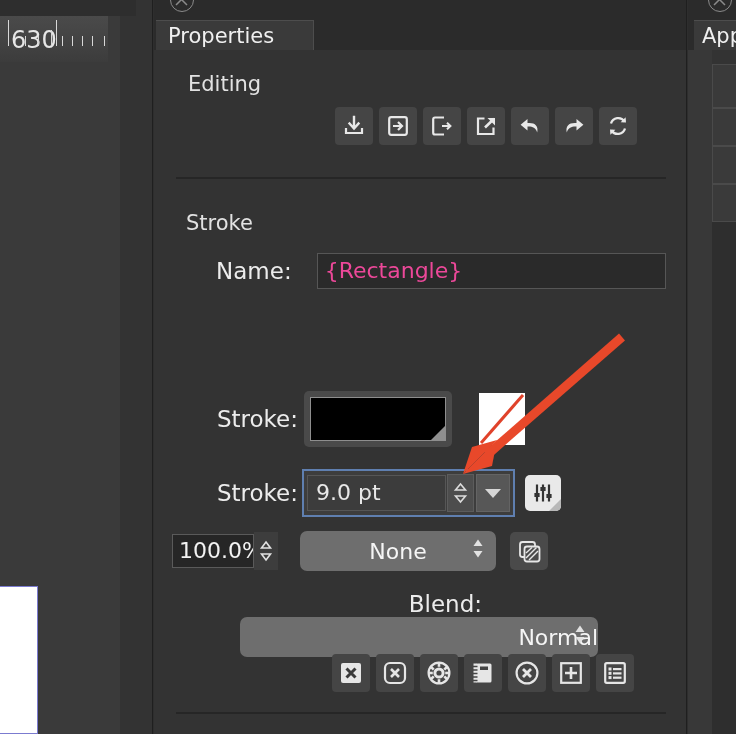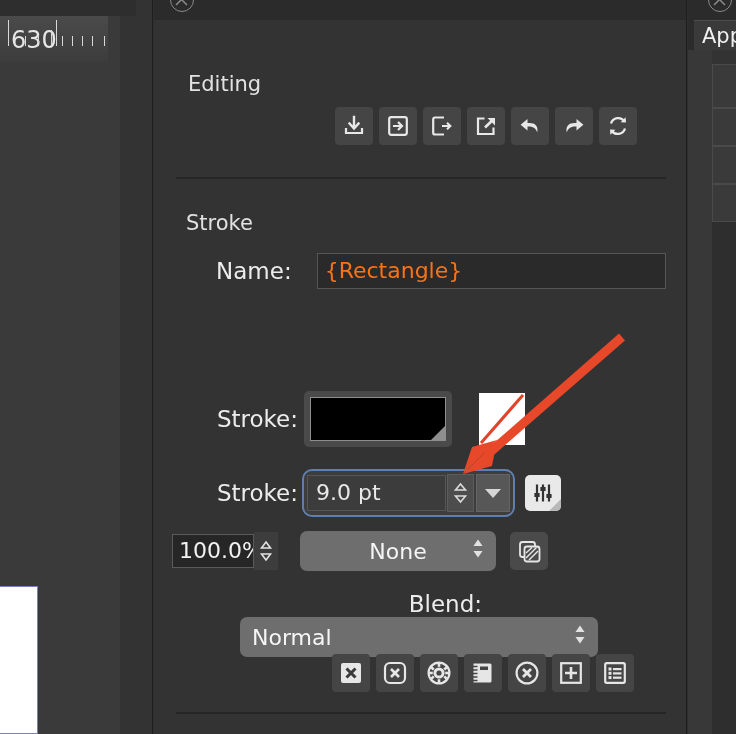--- a/index.html
+++ b/index.html
@@ -64,42 +64,42 @@
 
   
   .row { position: absolute; display: flex; align-items: center; }
   .row-label {
     color: #ececec; font-size: 23px; text-align: right;
     font-family: "DejaVu Sans", "Liberation Sans", sans-serif; white-space: nowrap;
   }
 
   .name-input {
     height: 36px; background: #2a2a2a; border: 1px solid #565656;
-    color: #f97316; font-size: 22px; line-height: 34px; padding-left: 7px;
+    color: #ec4899; font-size: 22px; line-height: 34px; padding-left: 7px;
     font-family: "DejaVu Sans", "Liberation Sans", sans-serif; white-space: nowrap; overflow: hidden;
   }
 
   .swatch-wrap {
     position: relative; width: 148px; height: 56px; background: #4a4a4a;
     border-radius: 5px; padding: 6px; display: block;
   }
   .swatch-inner { position: relative; width: 136px; height: 44px; border: 1px solid #8e8e8e; }
   .swatch-corner {
     position: absolute; right: 0; bottom: 0; width: 0; height: 0;
     border-left: 14px solid transparent; border-bottom: 14px solid #8f8f8f;
   }
   .none-swatch { position: relative; width: 46px; height: 52px; background: #ffffff; }
   .none-swatch .slash {
     position: absolute; left: 0; top: 0; width: 100%; height: 100%;
   }
 
   
   .sw-wrap {
     position: relative; display: flex; align-items: center;
-    background: #3d3d3d; border: 2px solid #5f7fb0; border-radius: 10px; padding: 3px;
+    background: #3d3d3d; border: 2px solid #5f7fb0; border-radius: 0; padding: 3px;
   }
   .sw-field {
     width: 139px; height: 36px; background: #3c3c3c; border: 1px solid #565656;
     color: #e8e8e8; font-size: 22px; line-height: 34px; padding-left: 8px;
     font-family: "DejaVu Sans", "Liberation Sans", sans-serif;
   }
   .sw-spin {
     width: 27px; height: 38px; background: #4d4d4d; border: 1px solid #5c5c5c;
     display: flex; align-items: center; justify-content: center; margin-left: 1px;
   }
@@ -190,20 +190,23 @@
 
     <div class="panel-topbar">
       <div class="close-circle">
         <svg width="21" height="21" viewBox="0 0 21 21">
           <line x1="5" y1="5" x2="16" y2="16" stroke="#8a8a8a" stroke-width="1.5"></line>
           <line x1="16" y1="5" x2="5" y2="16" stroke="#8a8a8a" stroke-width="1.5"></line>
         </svg>
       </div>
     </div>
 
+    <div class="tabbar">
+      <div class="tab-active">Properties</div>
+    </div>
 
     <div class="panel-body">
 
       <div class="section-title" style="position:absolute; left:34px; top:10px;">Editing</div>
 
       <div class="icon-row" style="left:181px; top:57px;">
         <div class="icon-btn">
           <svg width="24" height="24" viewBox="0 0 24 24">
             <path d="M12 3 L12 13 M12 14.5 L7.5 9.5 M12 14.5 L16.5 9.5" stroke="#e8e8e8" stroke-width="2.4" fill="none" stroke-linecap="square"></path>
             <path d="M4 14 L4 19 L20 19 L20 14" stroke="#e8e8e8" stroke-width="2.2" fill="none"></path>
@@ -326,21 +329,21 @@
               <line x1="9" y1="19" x2="19.5" y2="8.5"></line>
               <line x1="12" y1="21" x2="21" y2="12"></line>
               <line x1="9" y1="14" x2="15" y2="8.5"></line>
             </g>
           </svg>
         </div>
       </div>
 
       <div class="row" style="left:12px; top:541px; width:500px;flex-direction:column;">
         <div class="row-label" style="width:132px;">Blend:</div>
-        <div class="combo" style="width:358px; margin-left:6px; justify-content:flex-start; padding-left:12px;">
+        <div class="combo" style="width:358px; margin-left:6px; justify-content:flex-end; padding-left:12px;">
           <span>Normal</span>
           <span class="arrows">
             <svg width="12" height="24" viewBox="0 0 12 24">
               <path d="M6 3 L10.5 9.5 L1.5 9.5 Z" fill="#e2e2e2"></path>
               <path d="M6 21 L10.5 14.5 L1.5 14.5 Z" fill="#e2e2e2"></path>
             </svg>
           </span>
         </div>
       </div>
 

